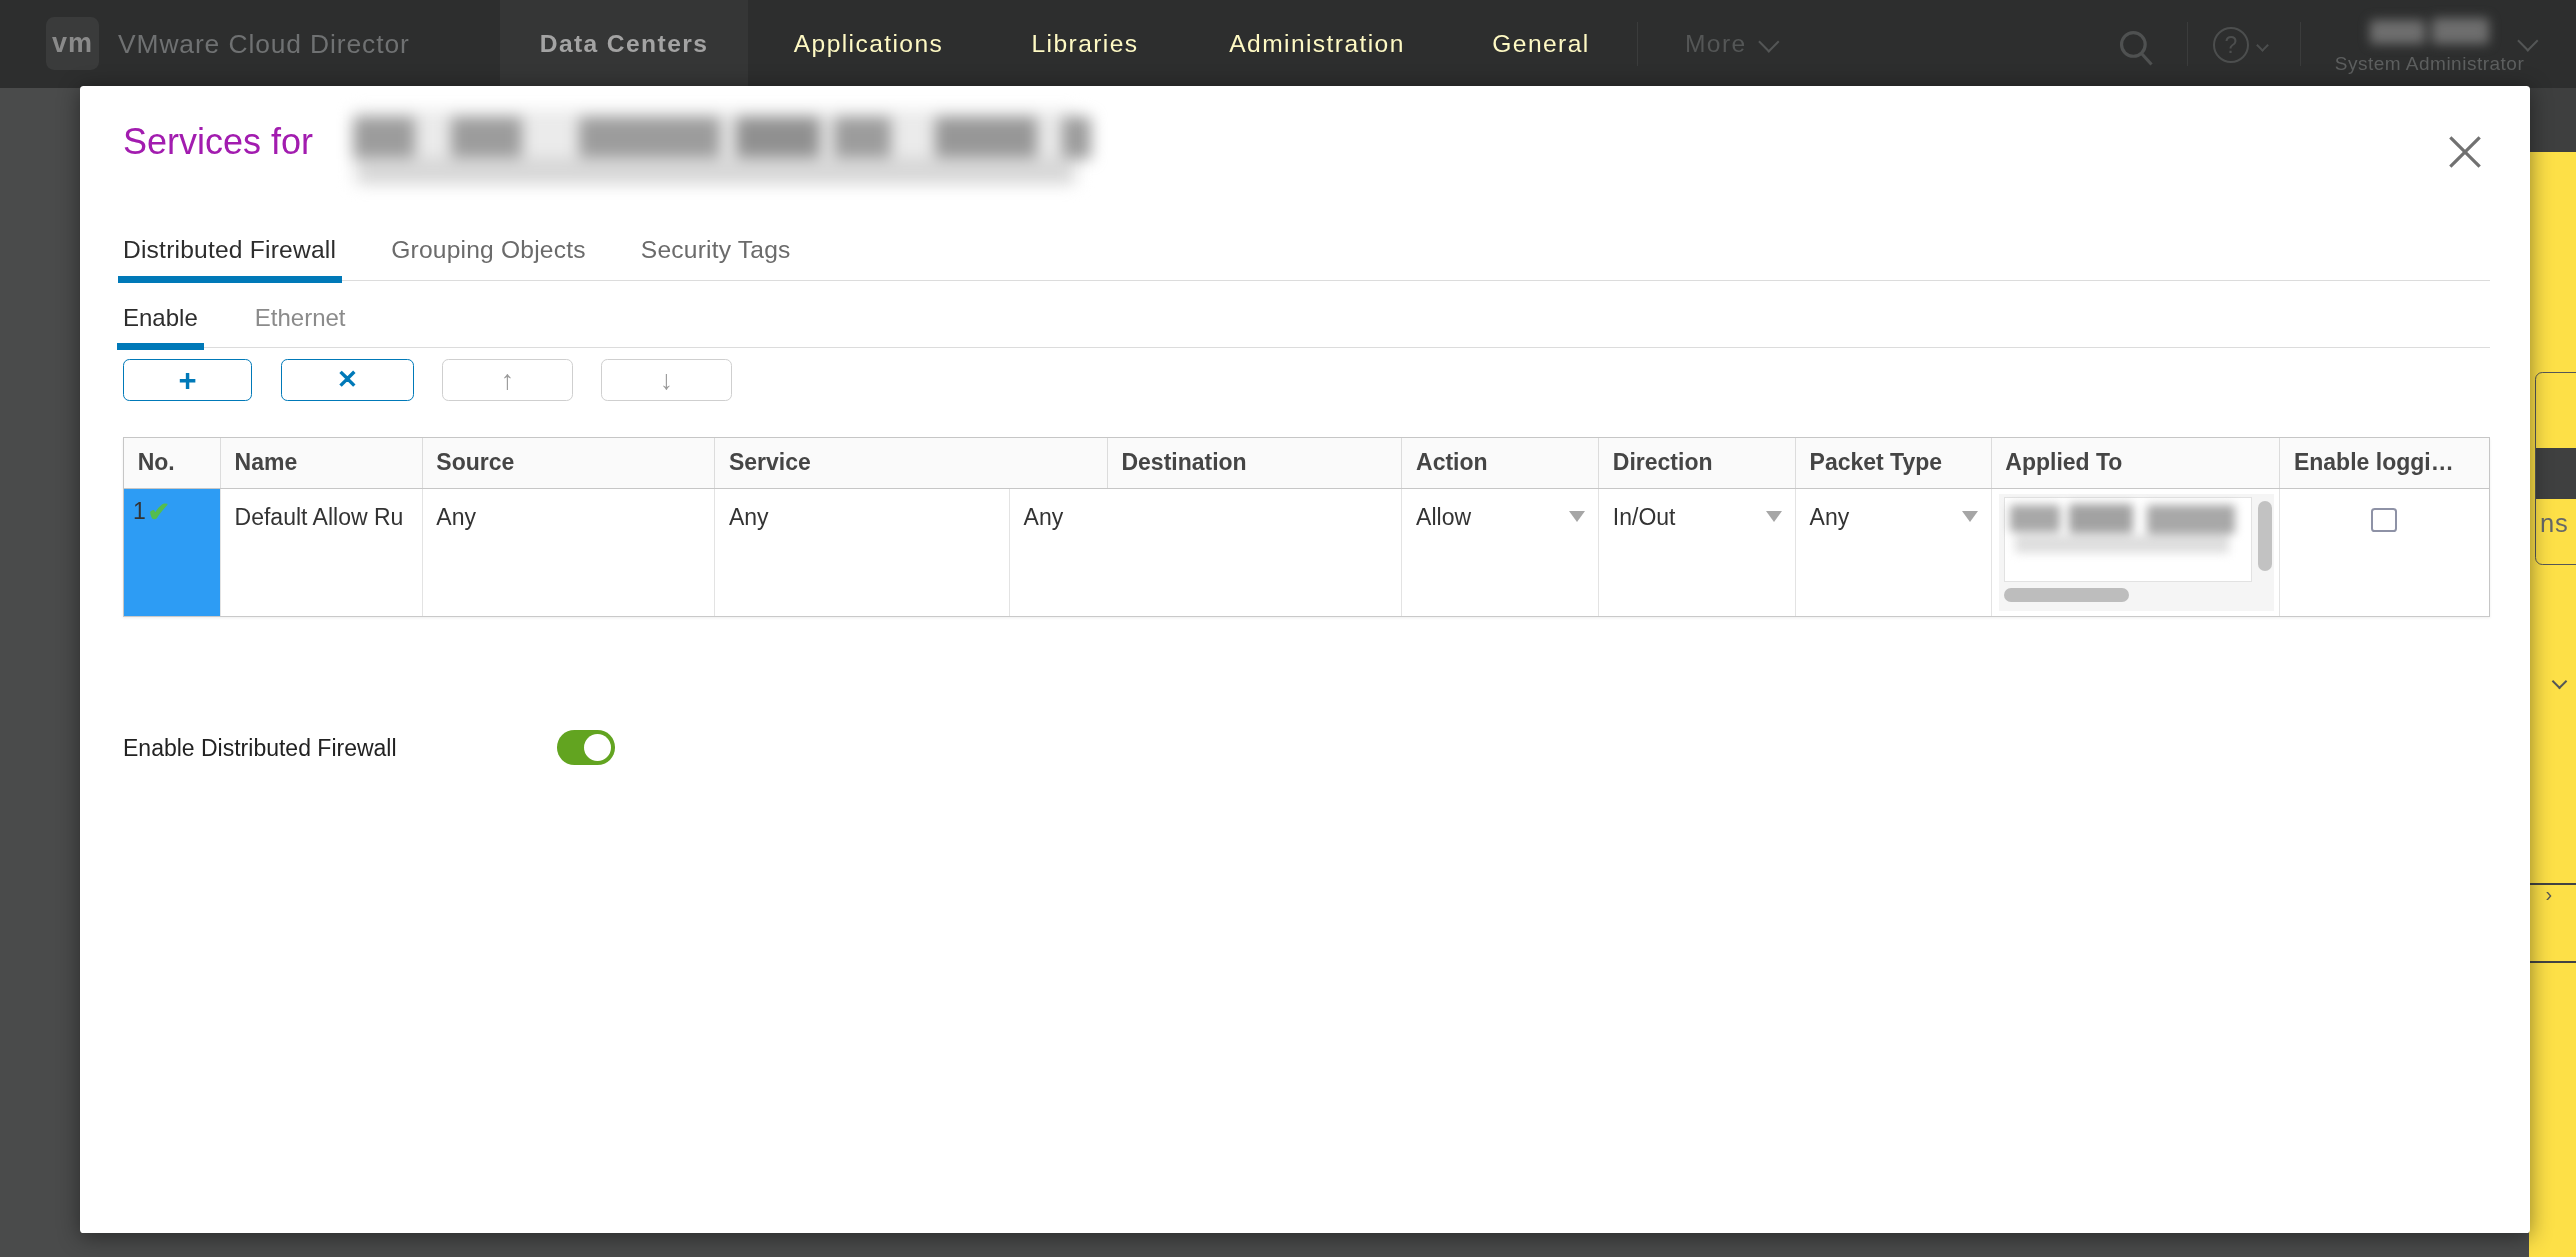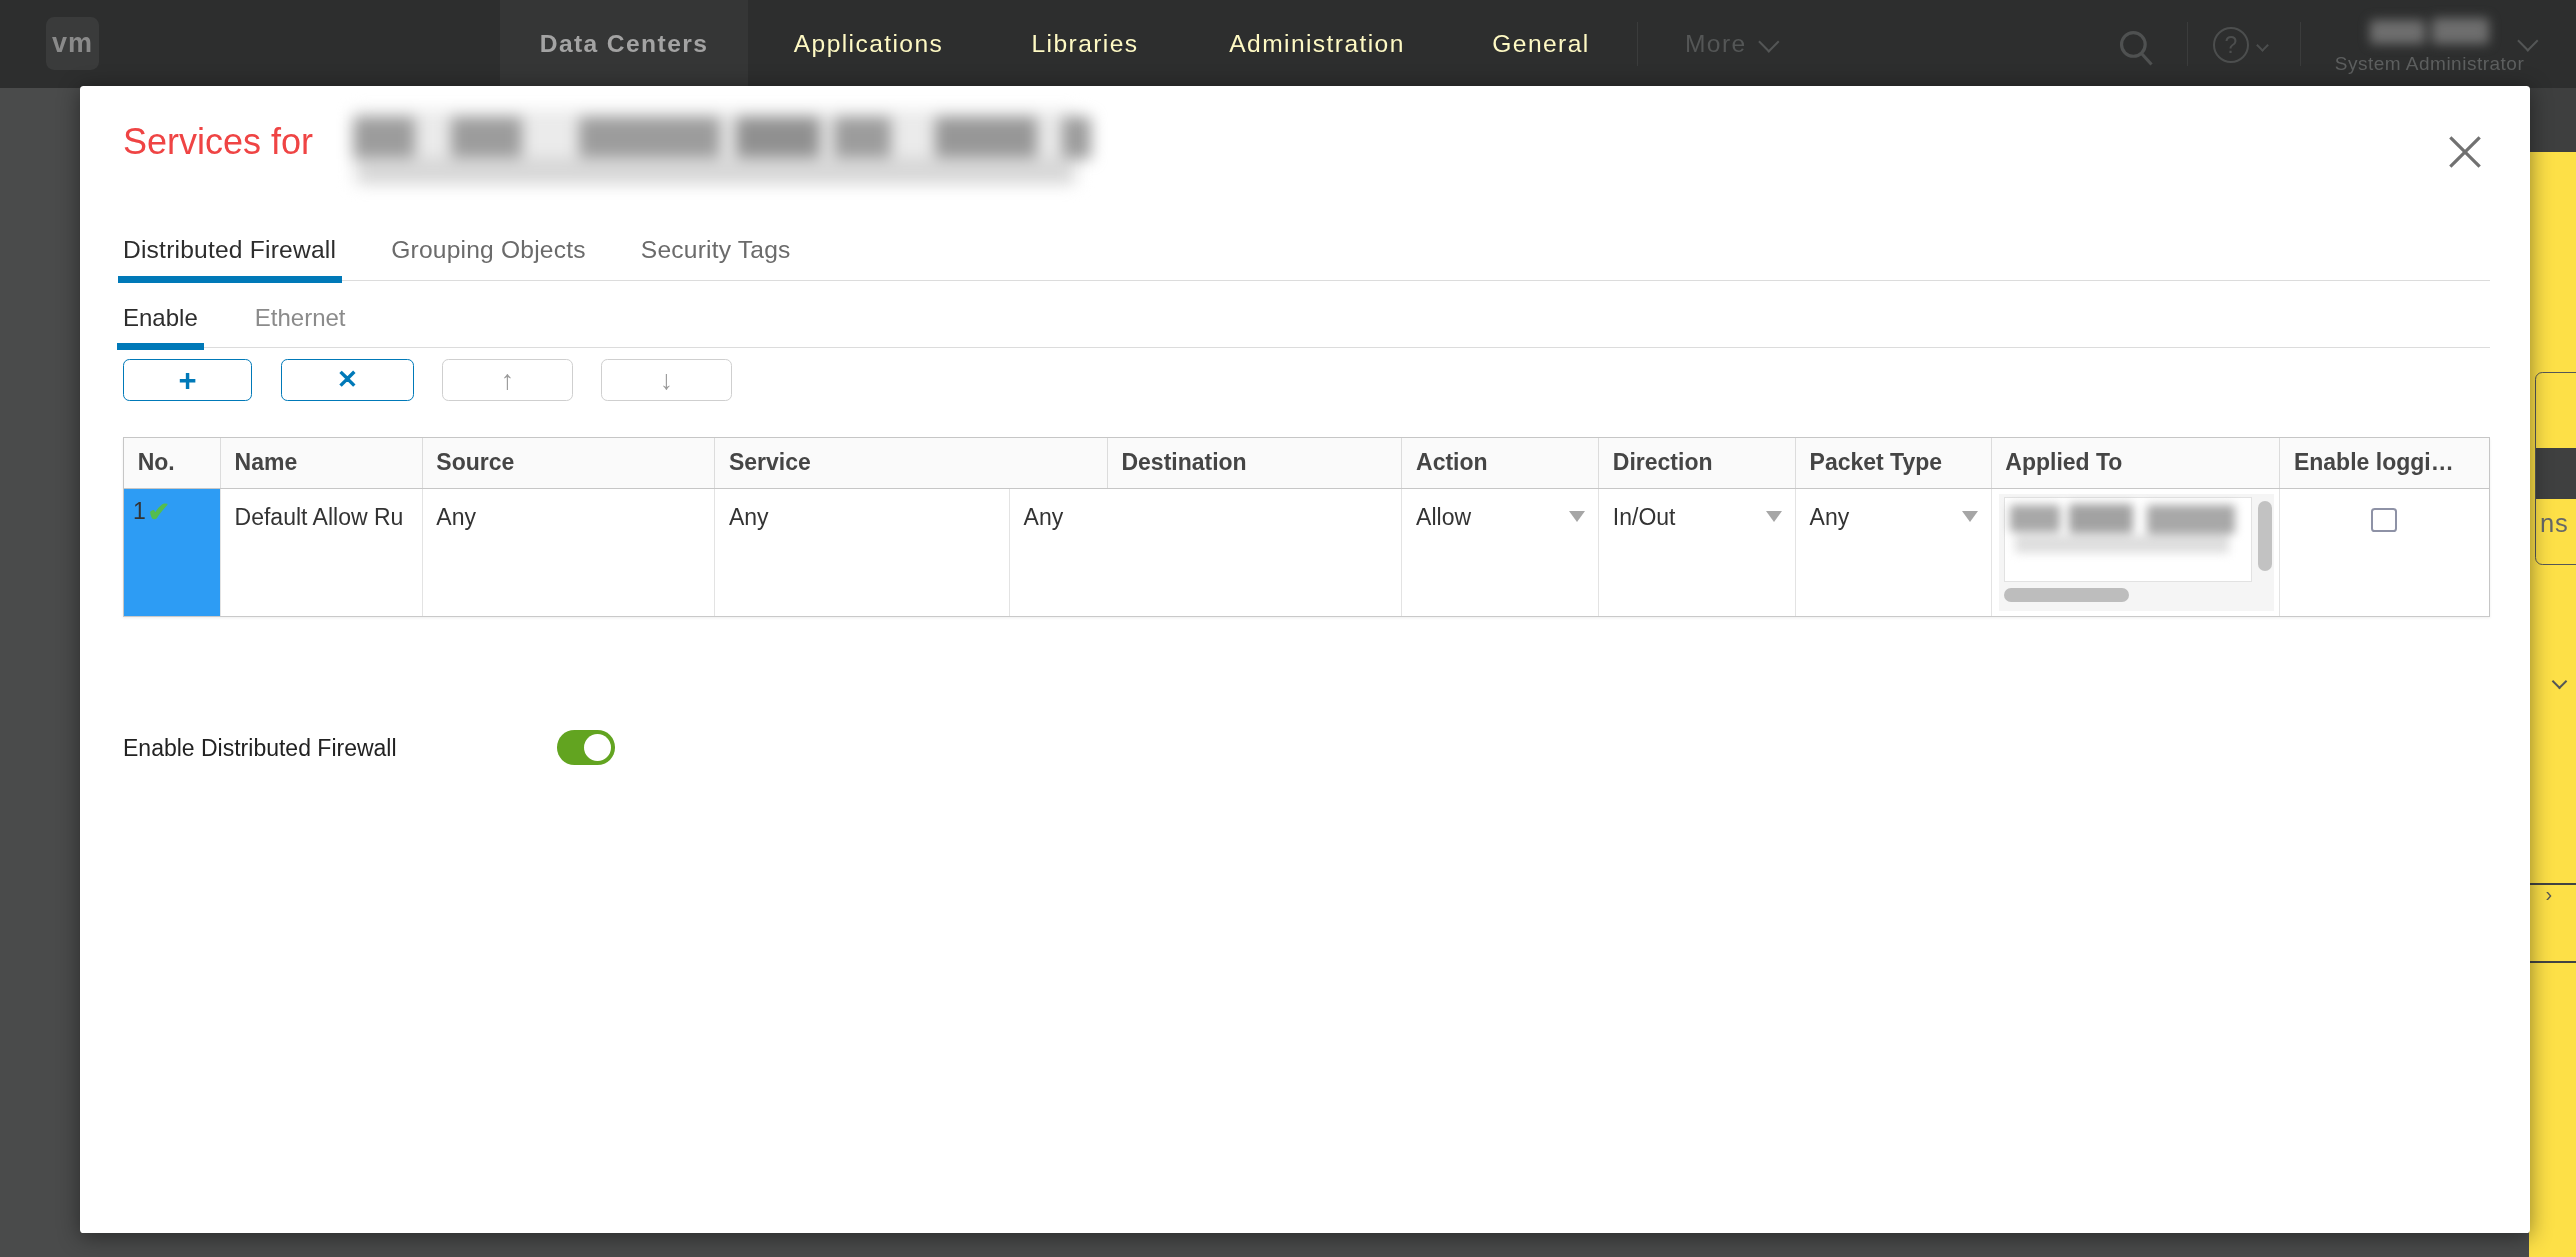--- a/index.html
+++ b/index.html
@@ -66,21 +66,21 @@
             border:1.8px solid #555757; border-radius:7.3px; }
   .rt-box .dark { position:absolute; left:0; top:75px; width:51px; height:51px; background:#3f4040; }
   .rt-ns { position:absolute; left:11px; top:421px; font-size:25.5px; color:#666868; letter-spacing:0.9px; }
   .rt-chev { position:absolute; left:18px; top:303px; width:11px; height:11px;
              border-right:2.7px solid #555757; border-bottom:2.7px solid #555757; transform:rotate(45deg); }
   .rt-arr { position:absolute; left:16.4px; top:795px; font-size:20px; color:#555757; }
 
   
   .modal { position:absolute; left:80px; top:86px; width:2450px; height:1147px; background:#ffffff;
            border-radius:3.6px; box-shadow:0 3.6px 22px rgba(0,0,0,.45); z-index:5; }
-  .modal-title { position:absolute; left:43px; top:35px; font-size:36px; color:#ef4444; }
+  .modal-title { position:absolute; left:43px; top:35px; font-size:36px; color:#a21caf; }
   .title-redact { position:absolute; left:273px; top:16.4px; width:743px; height:96px; filter:blur(7.3px); }
   .title-redact .base { position:absolute; left:0; top:7.3px; width:725px; height:75px; background:#ebebeb; border-radius:5.5px; }
   .title-redact .lt   { position:absolute; left:7.3px; top:55px; width:711px; height:27px; background:#d8d8d8; }
   .title-redact .dk   { position:absolute; top:14.6px; height:42px; background:#9c9c9c; }
   .close-btn { position:absolute; left:2363px; top:44px; width:44px; height:44px; cursor:pointer; }
 
   .tabs { position:absolute; left:43px; top:137px; width:2367px; height:58px; border-bottom:1.8px solid #dcdcdc; }
   .tab { position:relative; display:inline-block; height:58px; margin-right:51px;
          font-size:24.6px; color:#6b6b6b; padding-top:12.8px; letter-spacing:0.2px; cursor:pointer; }
   .tab--active { color:#2d2d2d; }
@@ -135,20 +135,21 @@
 
   svg { display:block; }
 </style>
 </head>
 <body>
 
 <div class="stage">
 
   <div class="nav">
     <div class="nav-logo">vm</div>
+    <div class="nav-brand">VMware Cloud Director</div>
 
     <div class="nav-tab nav-tab--active nt-dc">Data Centers</div>
     <div class="nav-tab nt-app">Applications</div>
     <div class="nav-tab nt-lib">Libraries</div>
     <div class="nav-tab nt-adm">Administration</div>
     <div class="nav-tab nt-mon">General</div>
 
     <div class="nav-divider" style="left:1637px;"></div>
     <div class="nav-more">
       <span>More</span>

